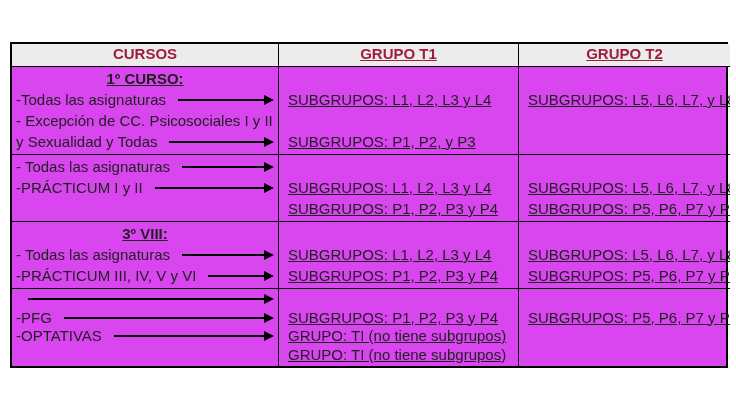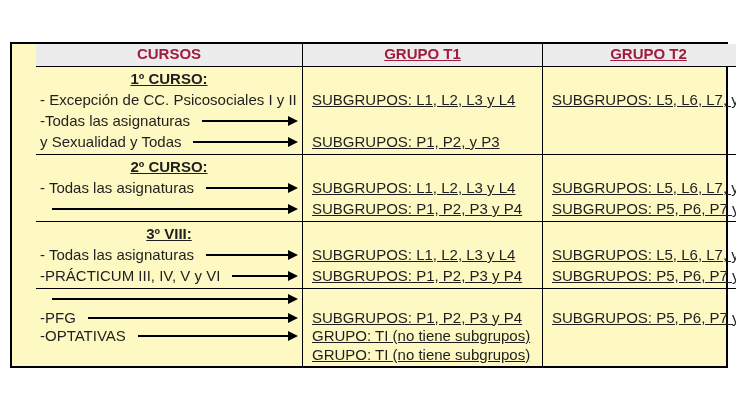--- a/index.html
+++ b/index.html
@@ -14,22 +14,21 @@
   body{
     width:736px;height:402px;overflow:hidden;position:relative;
     font-family:"Liberation Sans","DejaVu Sans",sans-serif;
     color:var(--text);
   }
   .page{position:absolute;inset:0;background:#ffffff;}
   .grid{
     position:absolute;left:10px;top:42px;width:718px;
     display:grid;grid-template-columns:266px 240px 212px;
     border:2px solid var(--border);
-    background:#fef9c3;
-    padding-left:24px;
+    background:#d946ef;
   }
   .cell{padding:1px 0 2px 0;}
   .col2,.col3{border-left:1.5px solid var(--border);text-decoration:underline;}
   .rowsep{border-top:1.5px solid var(--border);}
   .hcell{
     background:var(--header-bg);
     color:var(--header-text);
     font-weight:bold;font-size:15px;
     text-align:center;height:22px;line-height:20px;
     padding:0;
@@ -57,55 +56,55 @@
 <div class="page">
   <div class="grid">
 
     <div class="hcell col1">CURSOS</div>
     <div class="hcell col2">GRUPO T1</div>
     <div class="hcell col3">GRUPO T2</div>
 
     <div class="cell col1 rowsep">
       <div class="line title">1º CURSO:</div>
       <div class="line item">
-        <span class="lbl">- Excepción de CC. Psicosociales I y II</span>
-      </div>
-      <div class="line item">
         <span class="lbl">-Todas las asignaturas</span>
         <span class="arrow">
             <span class="a-line"></span>
             <span class="a-head"></span>
           </span>
+      </div>
+      <div class="line item">
+        <span class="lbl">- Excepción de CC. Psicosociales I y II</span>
       </div>
       <div class="line item">
         <span class="lbl">y Sexualidad y Todas</span>
         <span class="arrow">
             <span class="a-line"></span>
             <span class="a-head"></span>
           </span>
       </div>
     </div>
     <div class="cell col2 rowsep">
       <div class="line val mt1">SUBGRUPOS: L1, L2, L3 y L4</div>
       <div class="line val mt1">SUBGRUPOS: P1, P2, y P3</div>
     </div>
     <div class="cell col3 rowsep">
       <div class="line val mt1">SUBGRUPOS: L5, L6, L7, y L8</div>
     </div>
 
     <div class="cell col1 rowsep">
-      <div class="line title">2º CURSO:</div>
       <div class="line item">
         <span class="lbl">- Todas las asignaturas</span>
         <span class="arrow">
             <span class="a-line"></span>
             <span class="a-head"></span>
           </span>
       </div>
       <div class="line item">
+        <span class="lbl">-PRÁCTICUM I y II</span>
         <span class="arrow">
             <span class="a-line"></span>
             <span class="a-head"></span>
           </span>
       </div>
     </div>
     <div class="cell col2 rowsep">
       <div class="line val mt1">SUBGRUPOS: L1, L2, L3 y L4</div>
       <div class="line val">SUBGRUPOS: P1, P2, P3 y P4</div>
     </div>

